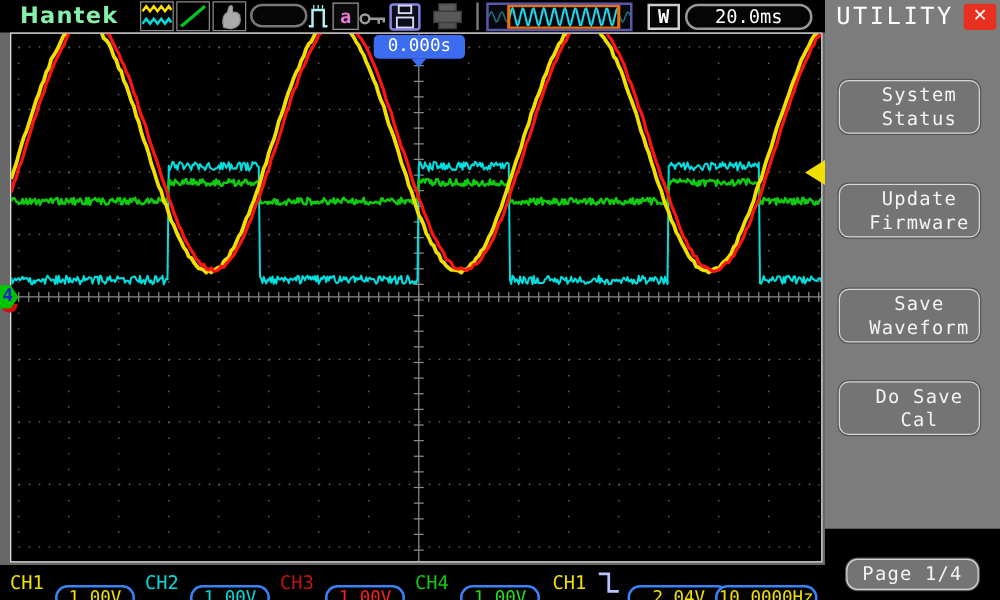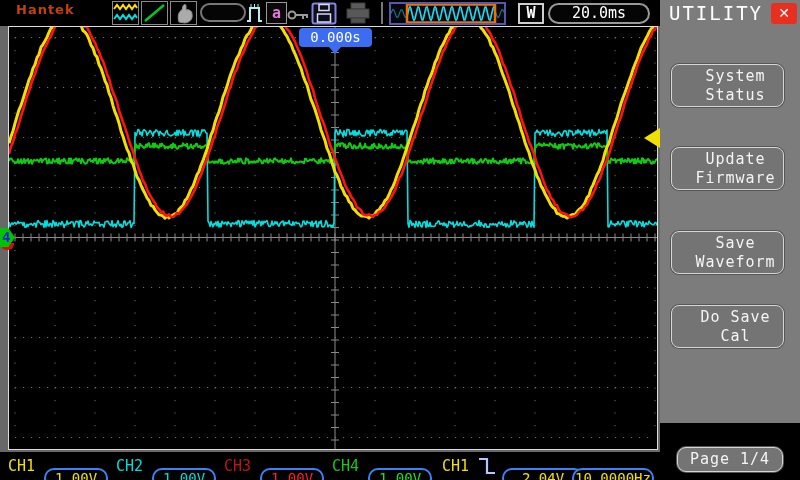--- a/index.html
+++ b/index.html
@@ -1,21 +1,21 @@
 <!DOCTYPE html>
 <html><head>
 <meta charset="utf-8">
 <style>
   html,body{margin:0;padding:0;background:#222;}
   #app{position:relative;width:800px;height:480px;background:#000;overflow:hidden;
        font-family:"DejaVu Sans Mono", monospace; -webkit-font-smoothing:none;}
   
   .topbar{position:absolute;left:0;top:0;width:660px;height:26px;background:#000;}
   .logo{position:absolute;left:16px;top:2px;font-family:"DejaVu Sans",sans-serif;
-        font-weight:bold;font-size:13px;color:#c2410c;letter-spacing:1px;}
+        font-weight:bold;font-size:18px;color:#86efac;letter-spacing:1px;}
   .ibox{position:absolute;top:1px;width:27px;height:24px;background:#000;
         border:1px solid #8a8a8a;box-sizing:border-box;}
   .slot{position:absolute;left:200px;top:3px;width:46px;height:19px;border:2px solid #777;
         border-radius:10px;box-sizing:border-box;background:#050505;}
   .pulse{position:absolute;left:246px;top:2px;width:18px;height:22px;}
   .abox{position:absolute;left:266px;top:2px;width:21px;height:22px;border:1px solid #999;
         box-sizing:border-box;background:#0a0a0a;color:#e878d8;font-weight:bold;font-size:15px;
         text-align:center;line-height:20px;}
   .key{position:absolute;left:287px;top:7px;width:23px;height:13px;}
   .floppy{position:absolute;left:311px;top:2px;width:26px;height:23px;}

